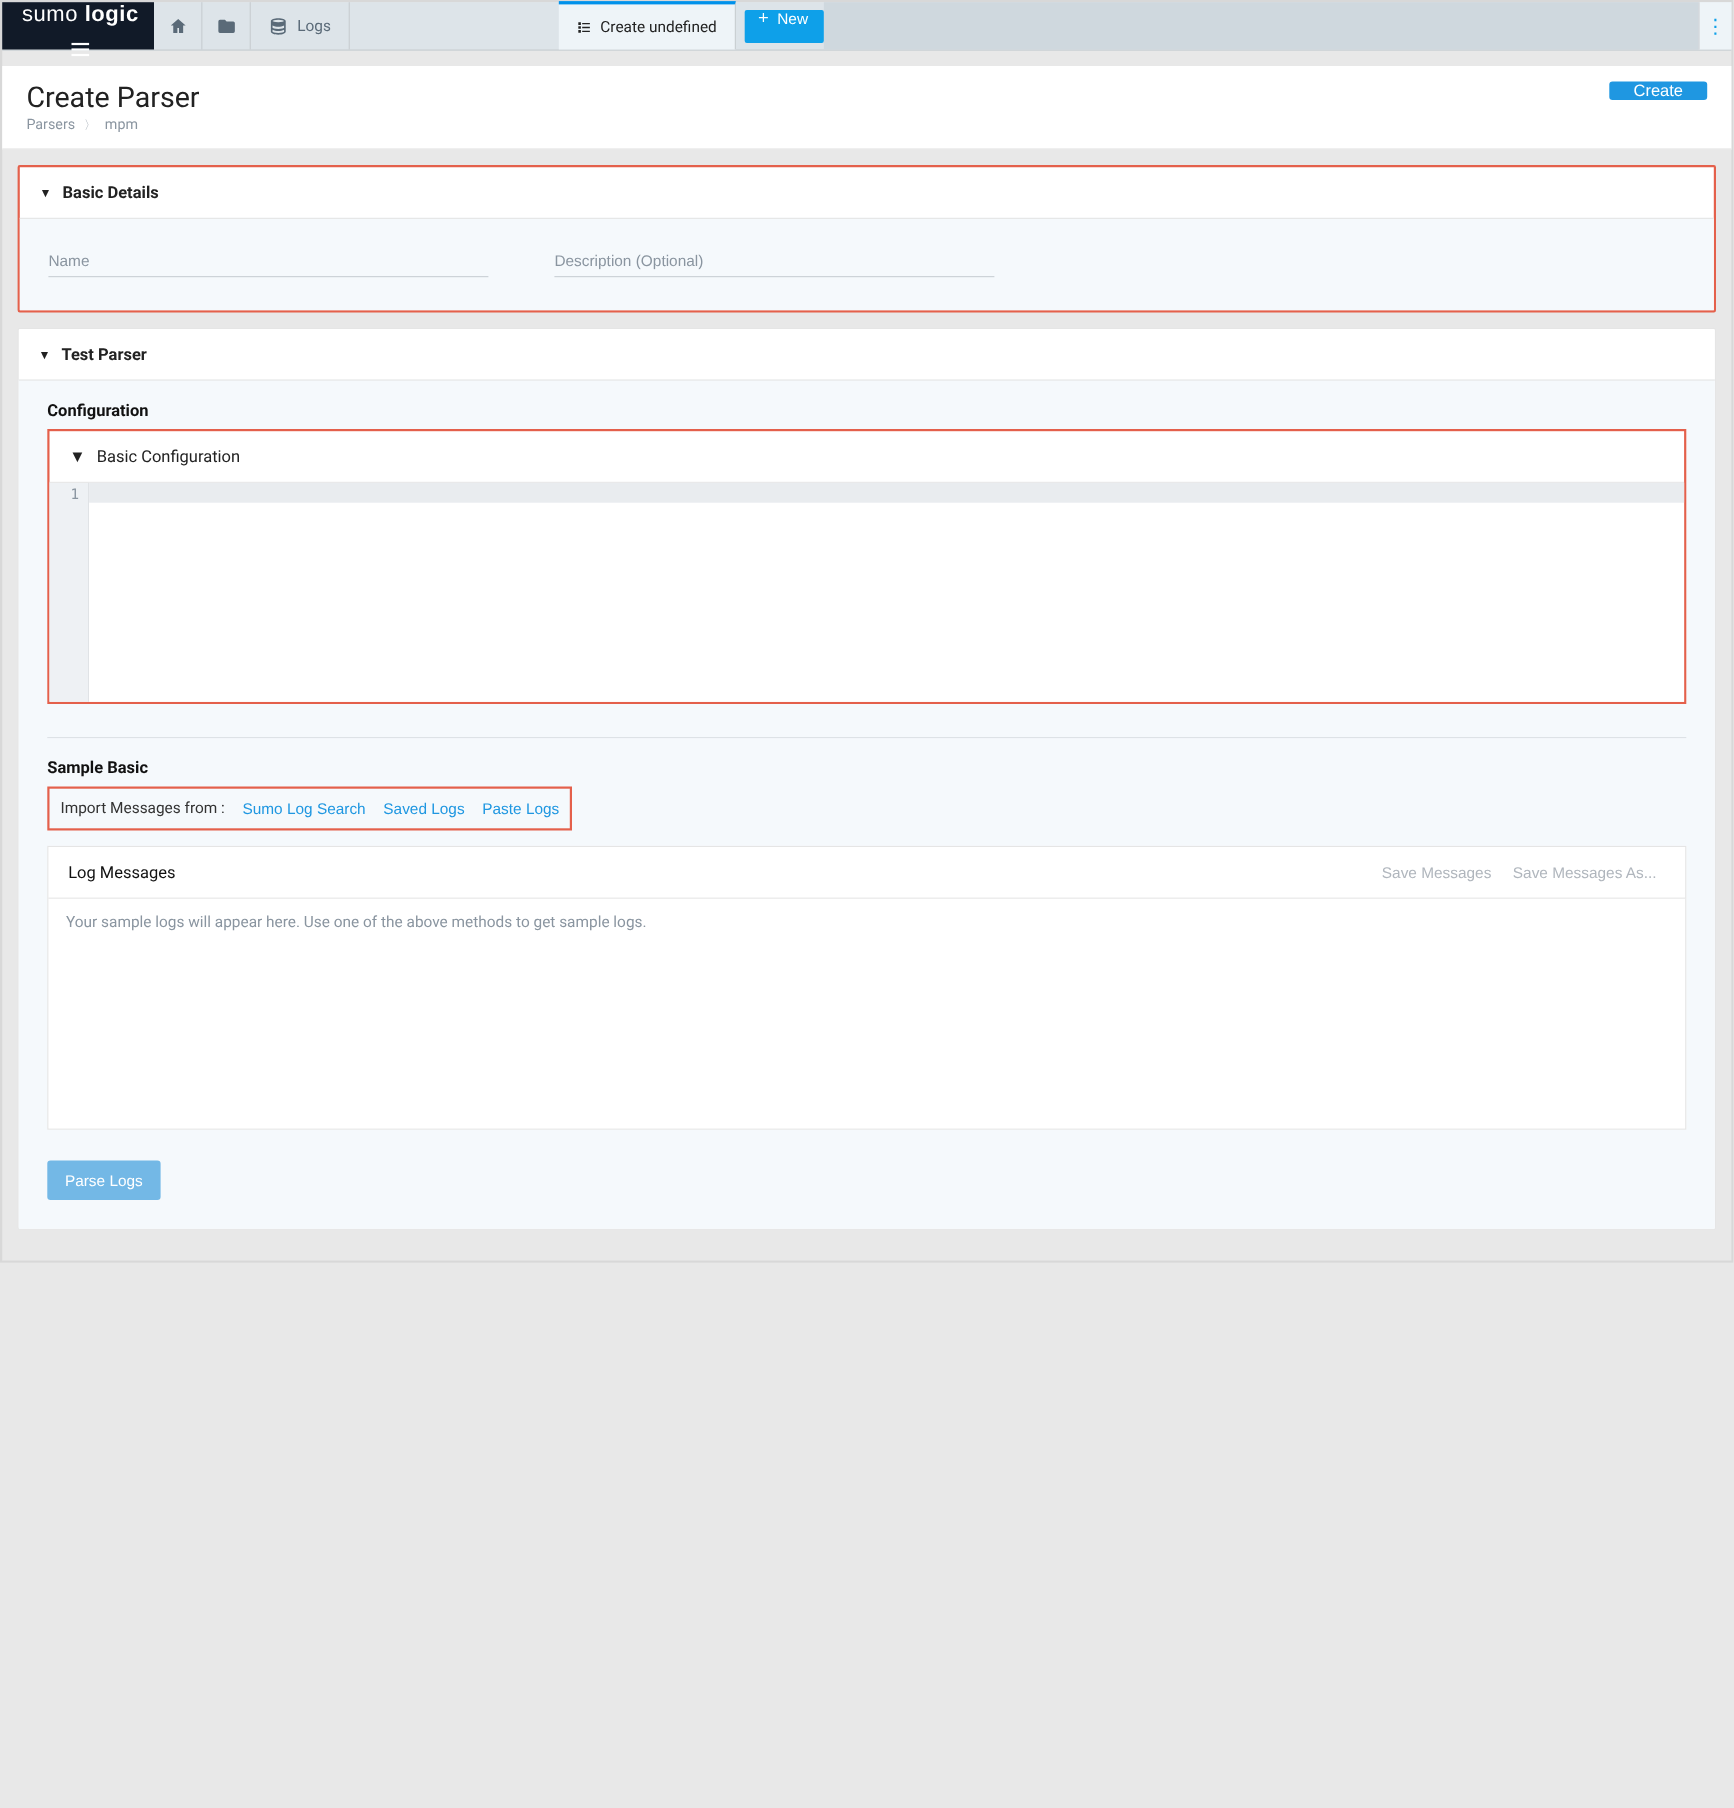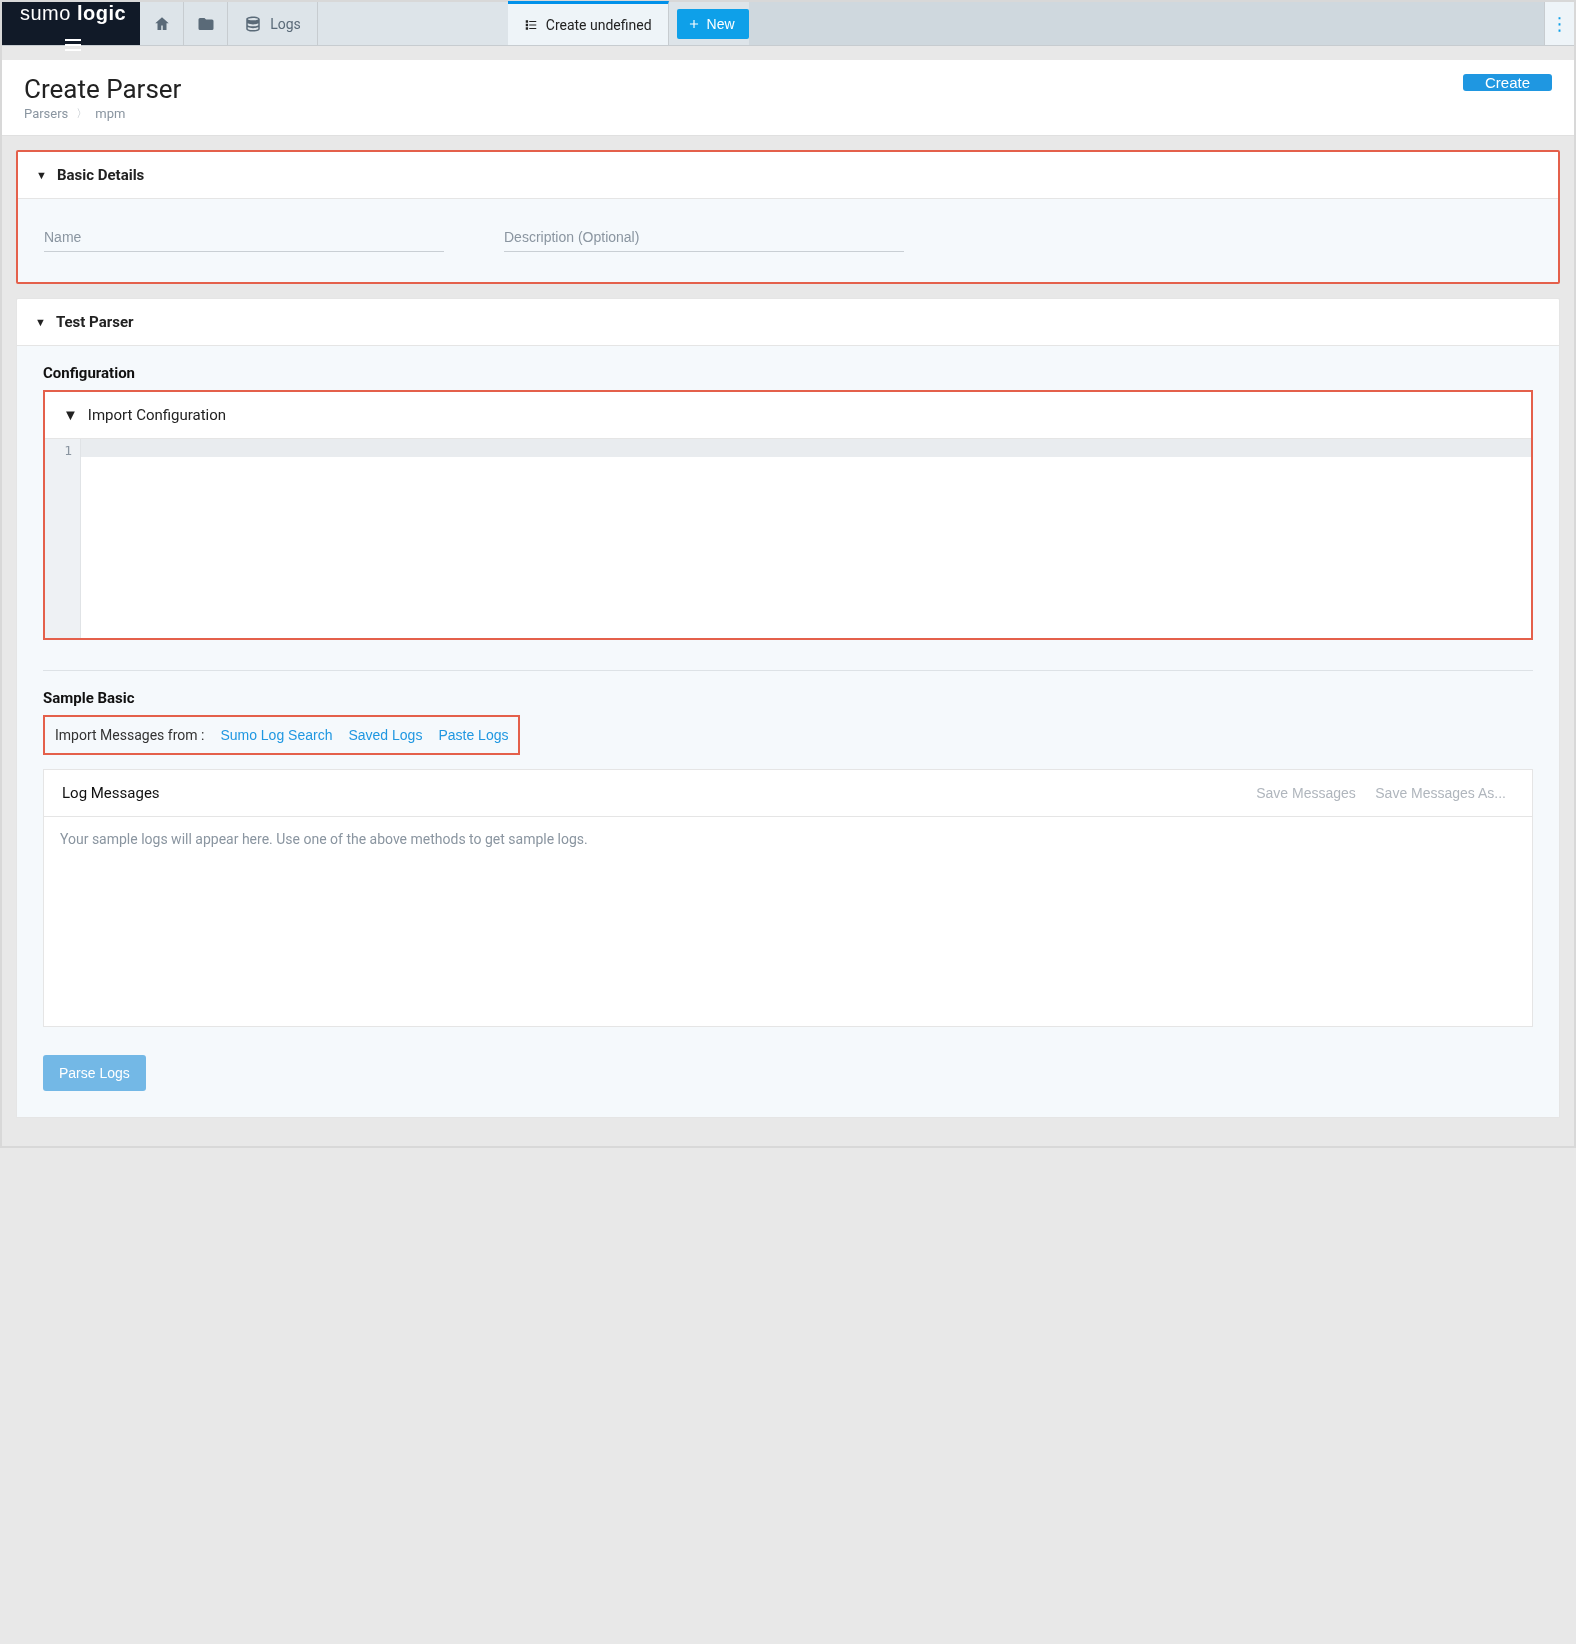--- a/index.html
+++ b/index.html
@@ -60,21 +60,21 @@
     margin-top:-1px;
   }
   .tab .tab-label { font-size:14px; }
   .new-btn {
     margin: 7px 0 7px 8px;
     background:#0ea0e9;
     color:#fff;
     border:none;
     padding:0 14px 0 10px;
     height:30px;
-    display:flex; align-items:center;
+    display:flex; 
     gap:6px;
     font-size:14px;
     cursor:pointer;
     border-radius:2px;
   }
   .top-spacer { flex:1; background:#cfd8de; }
   .kebab-btn {
     width:30px;
     display:flex; align-items:center; justify-content:center;
     color:#0ea0e9; font-size:18px;
@@ -343,21 +343,21 @@
     <div class="panel">
       <div class="panel-header">
         <span class="caret">▼</span>
         <span>Test Parser</span>
       </div>
       <div class="test-body">
         <div class="section-title">Configuration</div>
         <div class="subpanel hl">
           <div class="subpanel-header">
             <span class="caret">▼</span>
-            <span>Import Configuration</span>
+            <span>Basic Configuration</span>
           </div>
           <div class="code-box">
             <div class="gutter">
               <div>1</div>
             </div>
             <div class="code-area">
               <div class="cur-line"></div>
             </div>
           </div>
         </div>

